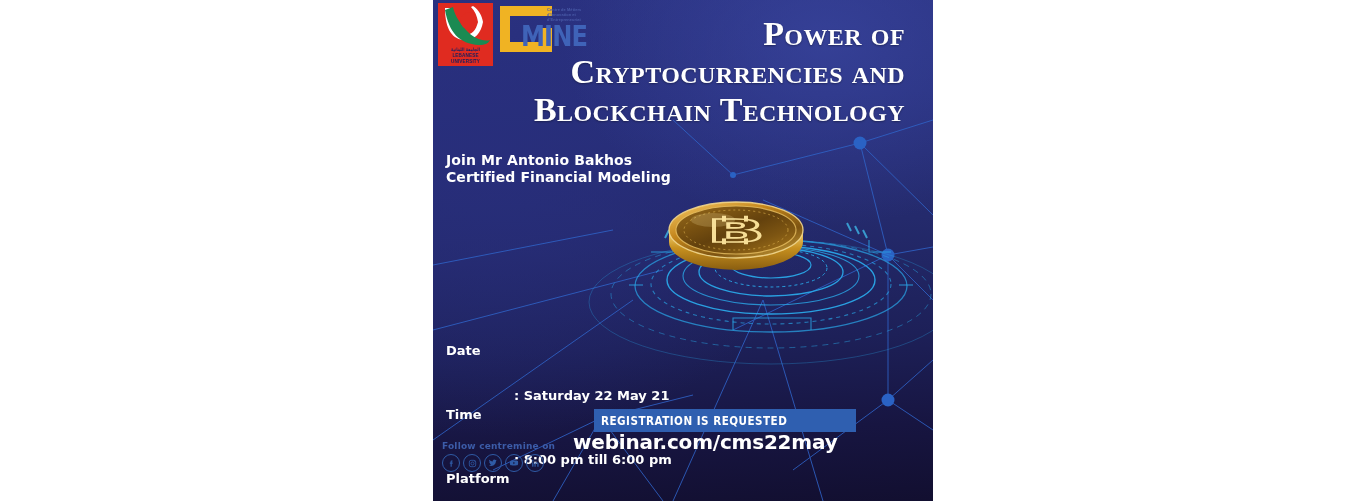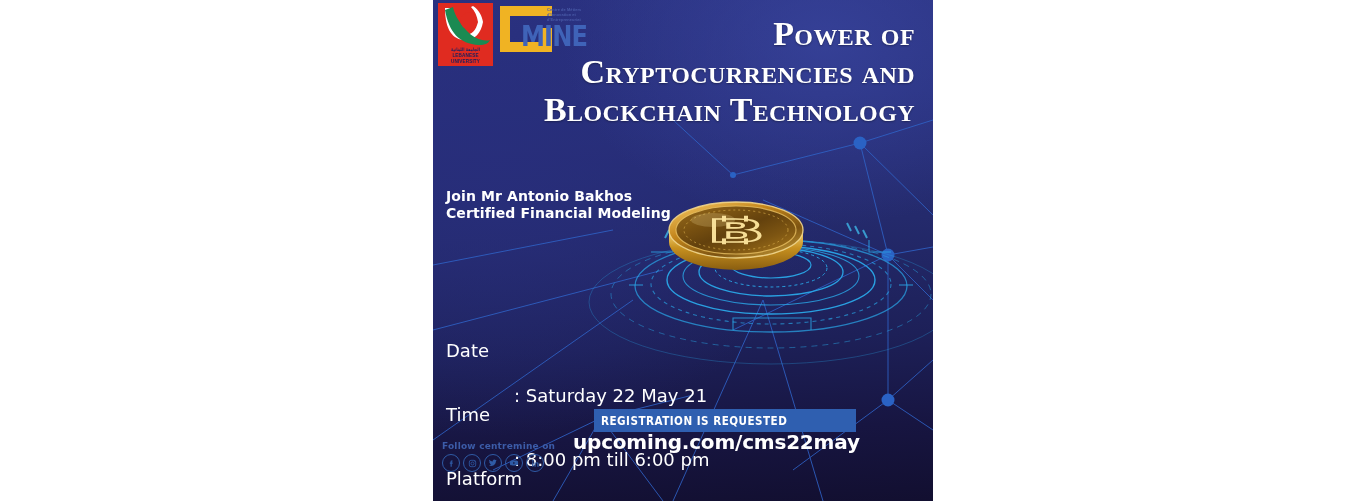--- a/index.html
+++ b/index.html
@@ -34,36 +34,36 @@
 
   .mine-wrap{position:absolute;left:60px;top:2px;width:90px;height:52px;}
   .mine-bracket{position:absolute;left:0;top:0;width:56px;height:50px;}
   .mine-cap{position:absolute;left:49px;top:3px;width:45px;
       font-size:3.9px;line-height:5.2px;color:#4a5ba8;font-weight:bold;letter-spacing:.1px;}
   .mine-word{position:absolute;left:23px;top:19px;font-size:28px;line-height:28px;
       font-weight:900;color:#3f63b8;letter-spacing:-1px;font-family:"DejaVu Sans",sans-serif;
       transform:scaleX(.86);transform-origin:left center;}
 
   
-  .title{position:absolute;right:18px;top:15px;width:440px;text-align:right;
+  .title{position:absolute;right:28px;top:15px;width:440px;text-align:right;
     font-family:"Liberation Serif",serif;font-weight:bold;color:#ffffff;
     font-size:34px;line-height:38px;font-variant:small-caps;letter-spacing:.4px;
     text-shadow:0 1px 2px rgba(0,0,0,.35);}
   .title div{white-space:nowrap;}
 
   
-  .speaker{position:absolute;left:13px;top:152px;width:300px;margin-top:36px;}
+  .speaker{position:absolute;left:13px;top:152px;width:300px;}
   .speaker .hdr{font-size:14px;line-height:16.5px;font-weight:bold;color:#ffffff;
       letter-spacing:.1px;font-family:"DejaVu Sans",sans-serif;}
   .speaker .sub{margin-top:9px;font-size:14.5px;color:#eef1ff;letter-spacing:.2px;
       font-family:"DejaVu Sans",sans-serif;}
 
   
   .details{position:absolute;left:13px;top:341px;font-family:"DejaVu Sans",sans-serif;}
-  .drow{display:flex;font-size:18px;line-height:19px;font-weight:normal;color:#ffffff;}
+  .drow{display:flex;font-size:13px;line-height:19px;font-weight:bold;color:#ffffff;}
   .dlab{width:68px;}
   .dval{white-space:nowrap;margin-top:45px;}
 
   
   .reg-bar{position:absolute;left:161px;top:409px;background:#2f5fb0;
       padding:2px 22px 3px 7px;}
   .reg-bar span{font-family:"DejaVu Sans",sans-serif;font-weight:bold;font-size:13px;
       line-height:14px;color:#ffffff;letter-spacing:.6px;display:inline-block;
       transform:scaleX(.80);transform-origin:left center;white-space:nowrap;}
   .url{position:absolute;left:140px;top:430px;font-family:"DejaVu Sans",sans-serif;
@@ -230,21 +230,21 @@
       </div>
       <div class="drow">
         <div class="dlab">Platform</div>
         <div class="dval">: MS TEAMS</div>
       </div>
     </div>
 
     <div class="reg-bar">
       <span>REGISTRATION IS REQUESTED</span>
     </div>
-    <div class="url">upcoming.com/cms22may</div>
+    <div class="url">webinar.com/cms22may</div>
 
     <div class="follow">
       <div class="follow-txt">Follow centremine on</div>
       <div class="icons">
 
         <div class="ico">
           <svg width="9" height="9" viewBox="0 0 24 24" fill="#2f5ba6">
             <path d="M15 4h-2.5C10.5 4 9.5 5.3 9.5 7.2V9.5H7.5v3h2v8h3.2v-8h2.4l.4-3h-2.8V7.6c0-.7.2-1.1 1.1-1.1H15z"></path>
           </svg>
         </div>

